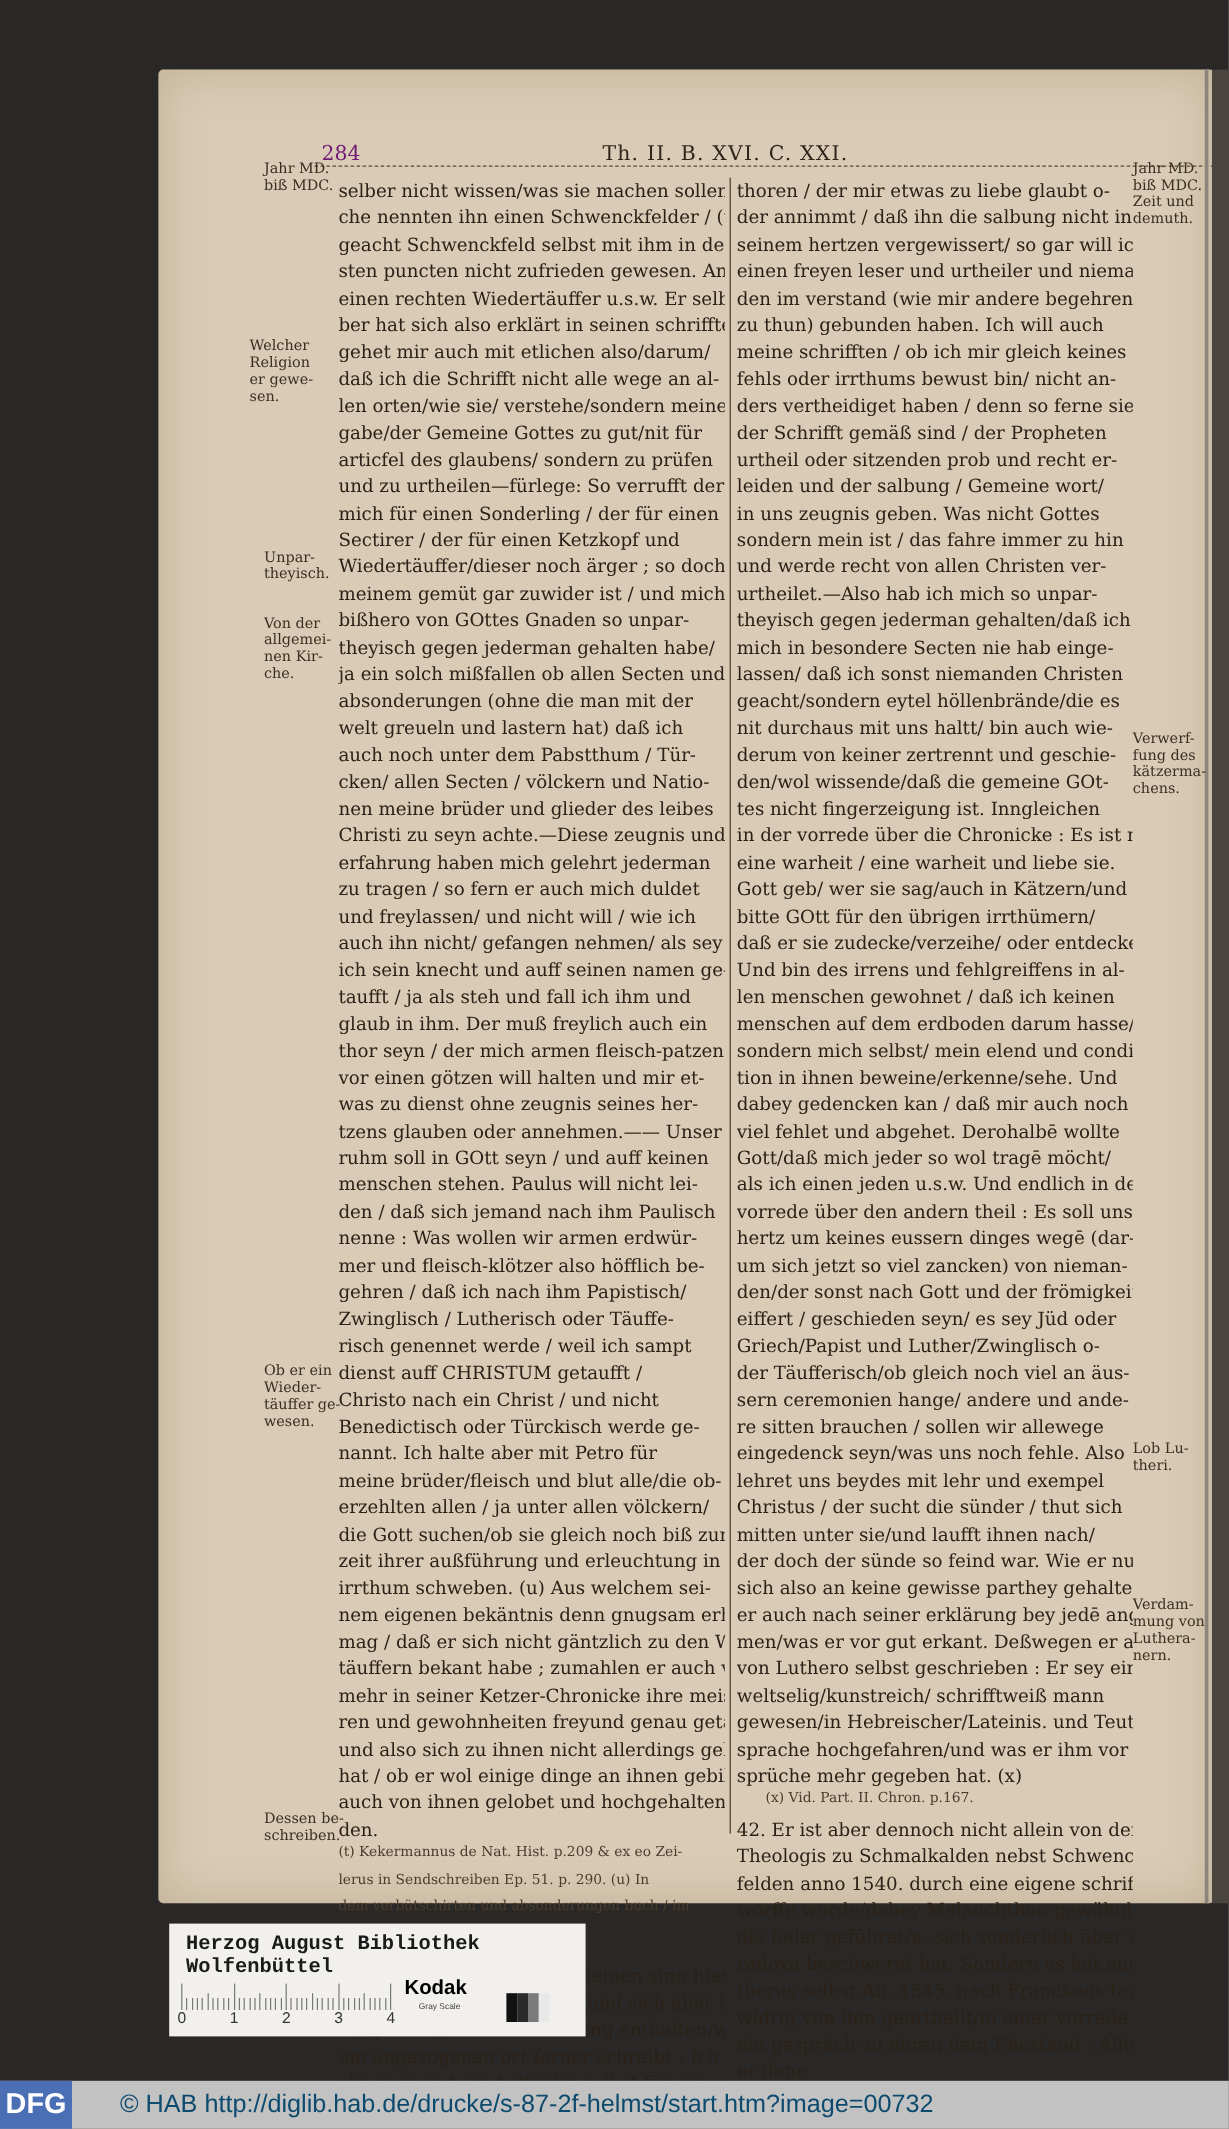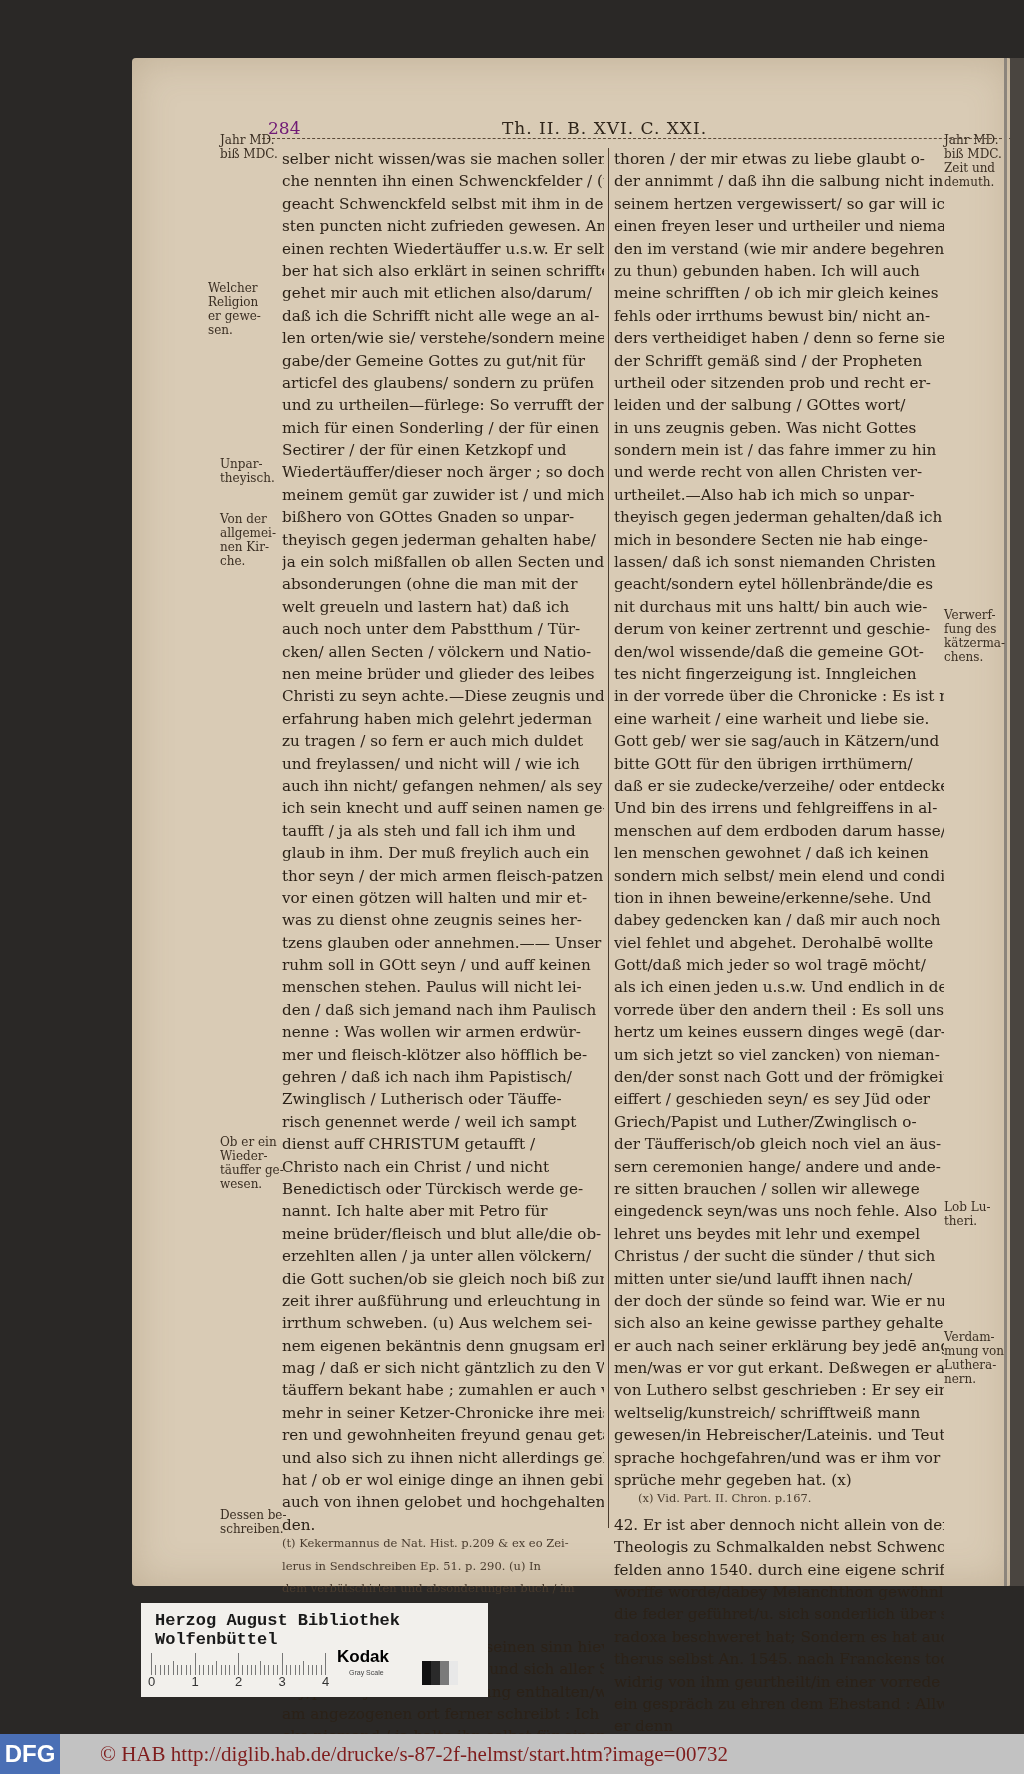--- a/index.html
+++ b/index.html
@@ -22,21 +22,21 @@
   .label{position:absolute;left:141px;top:1603px;width:347px;height:94px;background:#f2f0ec;}
   .label .title{position:absolute;left:14px;top:8px;font-family:Liberation Mono, monospace;font-weight:bold;font-size:17px;color:#1a1a1a;}
   .ruler{position:absolute;left:10px;top:50px;width:190px;height:30px;}
   .tick{position:absolute;bottom:8px;width:1px;background:#777;}
   .num{position:absolute;bottom:-6px;font-family:"Liberation Sans",sans-serif;font-size:13px;color:#333;}
   .kodak{position:absolute;left:196px;top:44px;font-family:"Liberation Sans",sans-serif;font-weight:bold;font-size:17px;color:#000000;}
   .gray{position:absolute;left:208px;top:66px;font-family:"Liberation Sans",sans-serif;font-size:7px;color:#444;}
   .swatch{position:absolute;top:58px;width:9px;height:24px;}
   .footer{position:absolute;left:0;top:1734px;width:1024px;height:40px;background:#c2c2c2;}
   .dfg{position:absolute;left:0;top:0;width:60px;height:40px;background:#4a6fb5;color:#fff;font-family:"Liberation Sans",sans-serif;font-weight:bold;font-size:24px;line-height:40px;text-align:center;}
-  .copy{position:absolute;left:100px;top:8px;font-family:Liberation Serif, serif;font-size:21px;color:#7f1d1d;}
+  .copy{position:absolute;left:100px;top:8px;font-family:Liberation Sans, sans-serif;font-size:21px;color:#0c4a6e;}
 </style>
 </head>
 <body>
 
 <div class="page">
   <div class="header">
     <span class="pagenum">284</span>
     <span class="running">Th. II. B. XVI. C. XXI.</span>
   </div>
   <div class="rule"></div>
@@ -125,41 +125,41 @@
     <div>der annimmt / daß ihn die salbung nicht in</div>
     <div>seinem hertzen vergewissert/ so gar will ich</div>
     <div>einen freyen leser und urtheiler und niemand</div>
     <div>den im verstand (wie mir andere begehren</div>
     <div>zu thun) gebunden haben. Ich will auch</div>
     <div>meine schrifften / ob ich mir gleich keines</div>
     <div>fehls oder irrthums bewust bin/ nicht an-</div>
     <div>ders vertheidiget haben / denn so ferne sie</div>
     <div>der Schrifft gemäß sind / der Propheten</div>
     <div>urtheil oder sitzenden prob und recht er-</div>
-    <div>leiden und der salbung / GOttes wort/</div>
+    <div>leiden und der salbung / Gemeine wort/</div>
     <div>in uns zeugnis geben. Was nicht Gottes</div>
     <div>sondern mein ist / das fahre immer zu hin</div>
     <div>und werde recht von allen Christen ver-</div>
     <div>urtheilet.—Also hab ich mich so unpar-</div>
     <div>theyisch gegen jederman gehalten/daß ich</div>
     <div>mich in besondere Secten nie hab einge-</div>
     <div>lassen/ daß ich sonst niemanden Christen</div>
     <div>geacht/sondern eytel höllenbrände/die es</div>
     <div>nit durchaus mit uns haltt/ bin auch wie-</div>
     <div>derum von keiner zertrennt und geschie-</div>
     <div>den/wol wissende/daß die gemeine GOt-</div>
     <div>tes nicht fingerzeigung ist. Inngleichen</div>
     <div>in der vorrede über die Chronicke : Es ist mir</div>
     <div>eine warheit / eine warheit und liebe sie.</div>
     <div>Gott geb/ wer sie sag/auch in Kätzern/und</div>
     <div>bitte GOtt für den übrigen irrthümern/</div>
     <div>daß er sie zudecke/verzeihe/ oder entdecke.</div>
     <div>Und bin des irrens und fehlgreiffens in al-</div>
+    <div>len menschen gewohnet / daß ich keinen</div>
     <div>menschen auf dem erdboden darum hasse/</div>
-    <div>len menschen gewohnet / daß ich keinen</div>
     <div>sondern mich selbst/ mein elend und condi-</div>
     <div>tion in ihnen beweine/erkenne/sehe. Und</div>
     <div>dabey gedencken kan / daß mir auch noch</div>
     <div>viel fehlet und abgehet. Derohalbē wollte</div>
     <div>Gott/daß mich jeder so wol tragē möcht/</div>
     <div>als ich einen jeden u.s.w. Und endlich in der</div>
     <div>vorrede über den andern theil : Es soll unser</div>
     <div>hertz um keines eussern dinges wegē (dar-</div>
     <div>um sich jetzt so viel zancken) von nieman-</div>
     <div>den/der sonst nach Gott und der frömigkeit</div>

